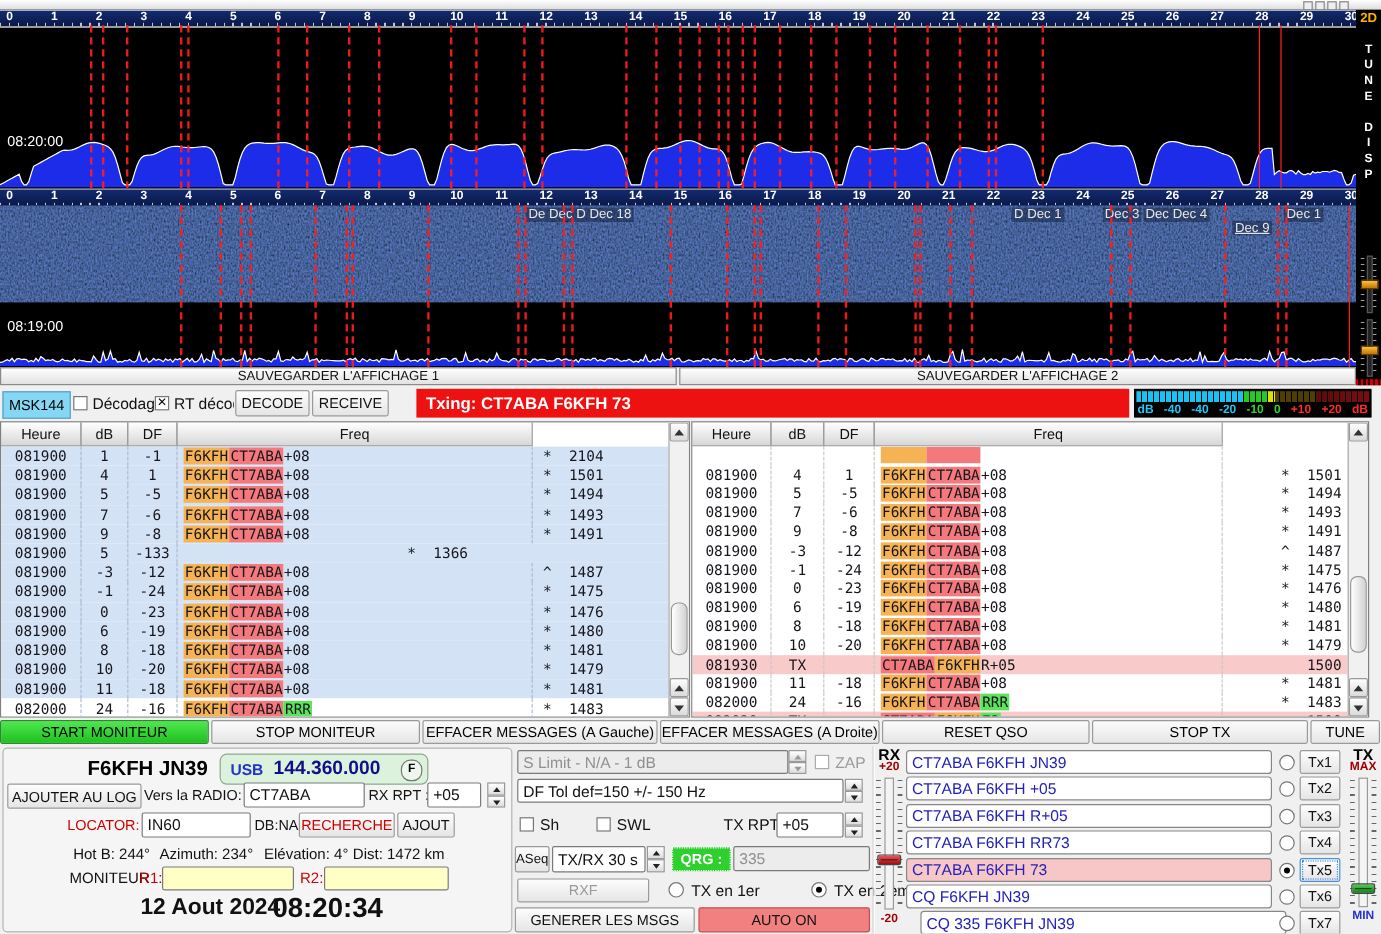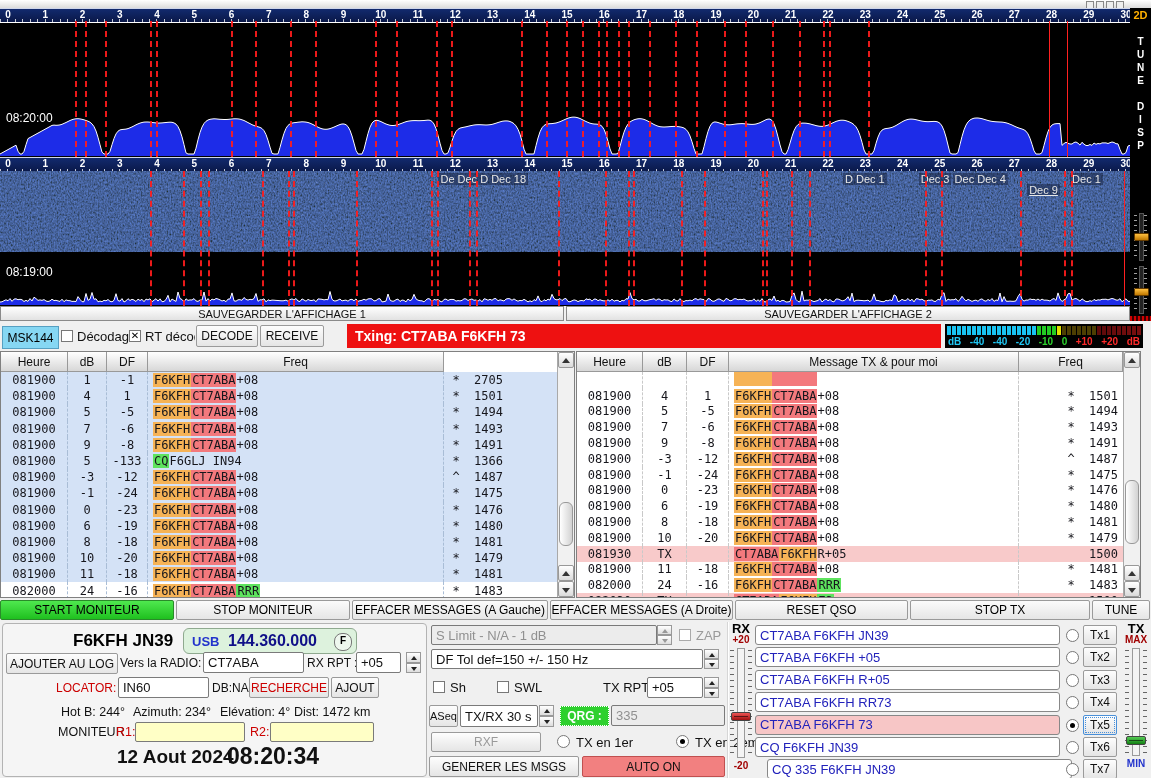--- a/index.html
+++ b/index.html
@@ -421,21 +421,21 @@
       <div class="th">dB</div>
       <div class="th">DF</div>
       <div class="th">Freq</div>
     </div>
   <div class="tbody" id="ltable-body">
       <div class="trow">
         <div class="cell">081900</div>
         <div class="cell">1</div>
         <div class="cell">-1</div>
         <div class="cell msg"><span class="hl-o">F6KFH</span> <span class="hl-r">CT7ABA</span> <span>+08</span></div>
-        <div class="cell freq">*  2705</div>
+        <div class="cell freq">*  2104</div>
       </div>
       <div class="trow">
         <div class="cell">081900</div>
         <div class="cell">4</div>
         <div class="cell">1</div>
         <div class="cell msg"><span class="hl-o">F6KFH</span> <span class="hl-r">CT7ABA</span> <span>+08</span></div>
         <div class="cell freq">*  1501</div>
       </div>
       <div class="trow">
         <div class="cell">081900</div>
@@ -455,21 +455,20 @@
         <div class="cell">081900</div>
         <div class="cell">9</div>
         <div class="cell">-8</div>
         <div class="cell msg"><span class="hl-o">F6KFH</span> <span class="hl-r">CT7ABA</span> <span>+08</span></div>
         <div class="cell freq">*  1491</div>
       </div>
       <div class="trow">
         <div class="cell">081900</div>
         <div class="cell">5</div>
         <div class="cell">-133</div>
-        <div class="cell msg"><span class="hl-g">CQ</span> <span>F6GLJ IN94</span></div>
         <div class="cell freq">*  1366</div>
       </div>
       <div class="trow">
         <div class="cell">081900</div>
         <div class="cell">-3</div>
         <div class="cell">-12</div>
         <div class="cell msg"><span class="hl-o">F6KFH</span> <span class="hl-r">CT7ABA</span> <span>+08</span></div>
         <div class="cell freq">^  1487</div>
       </div>
       <div class="trow">
@@ -528,21 +527,20 @@
     <div class="sbtn up" style="bottom:16px"></div>
     <div class="sbtn dn" style="bottom:0"></div>
   </div>
 </div>
 
 <div class="table" id="rtable">
   <div class="thead" id="rtable-head">
       <div class="th">Heure</div>
       <div class="th">dB</div>
       <div class="th">DF</div>
-      <div class="th">Message TX &amp; pour moi</div>
       <div class="th">Freq</div>
     </div>
   <div class="tbody" id="rtable-body">
       <div class="trow partial">
         <div class="cell"></div>
         <div class="cell"></div>
         <div class="cell"></div>
         <div class="cell msg"><span class="hl-o">F6KFH</span> <span class="hl-r">CT7ABA</span> <span>+08</span></div>
         <div class="cell freq"></div>
       </div>

